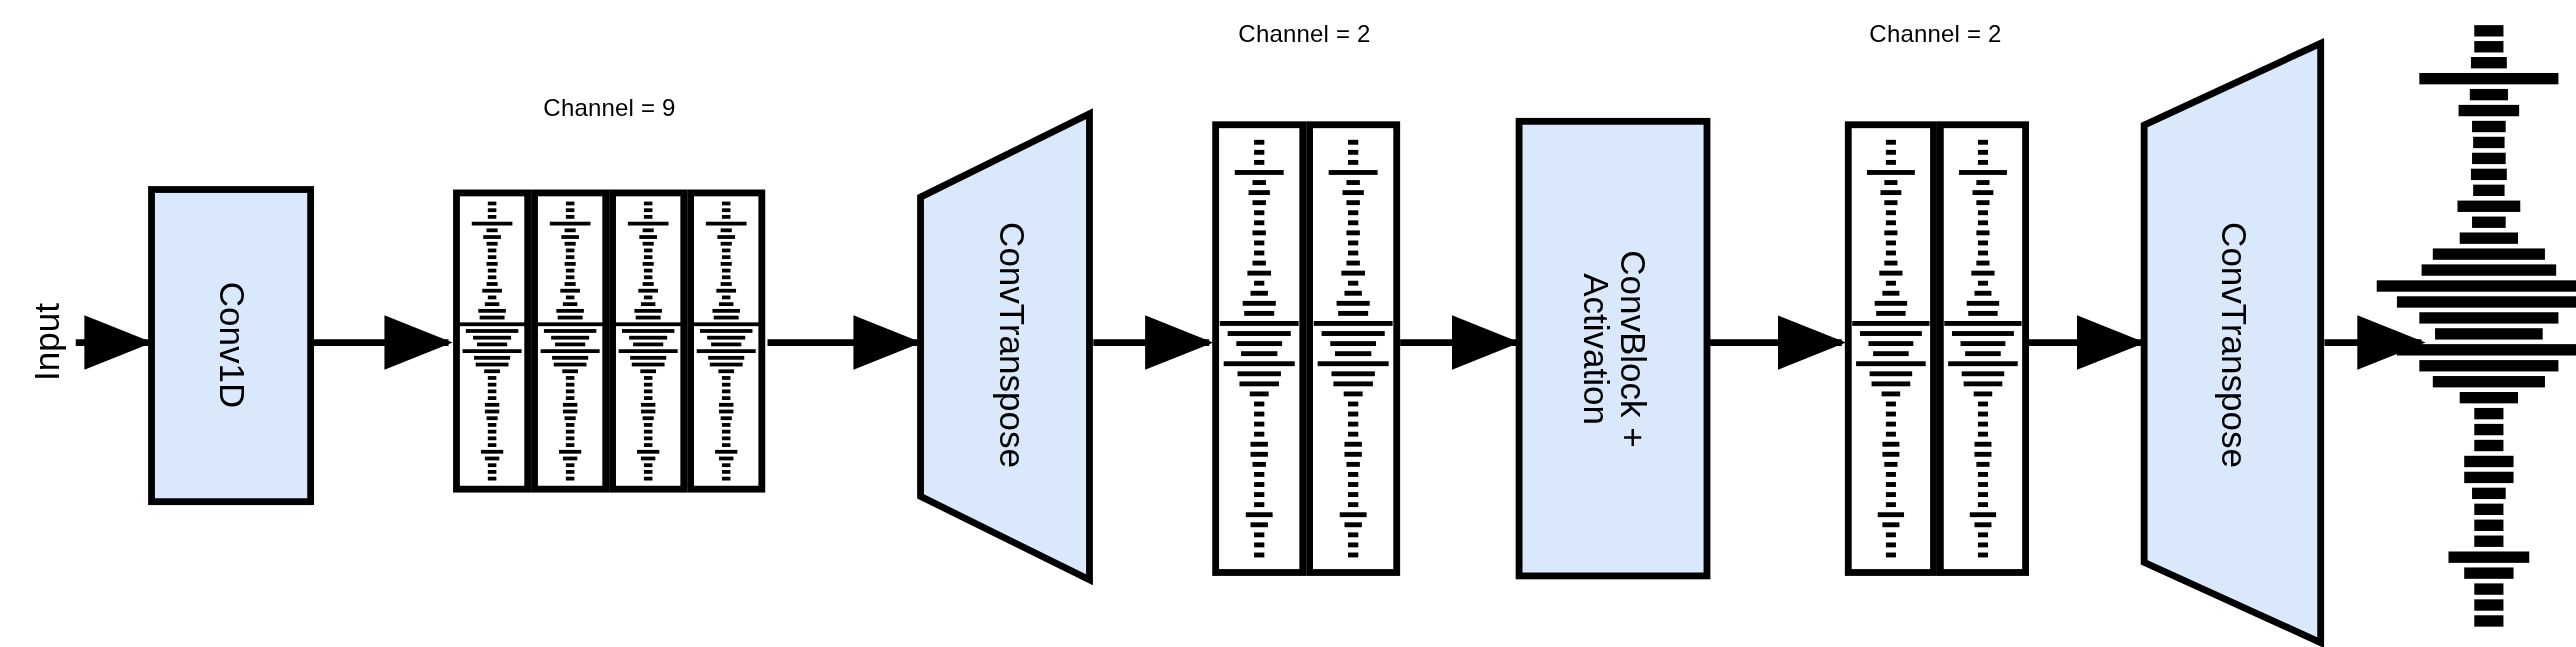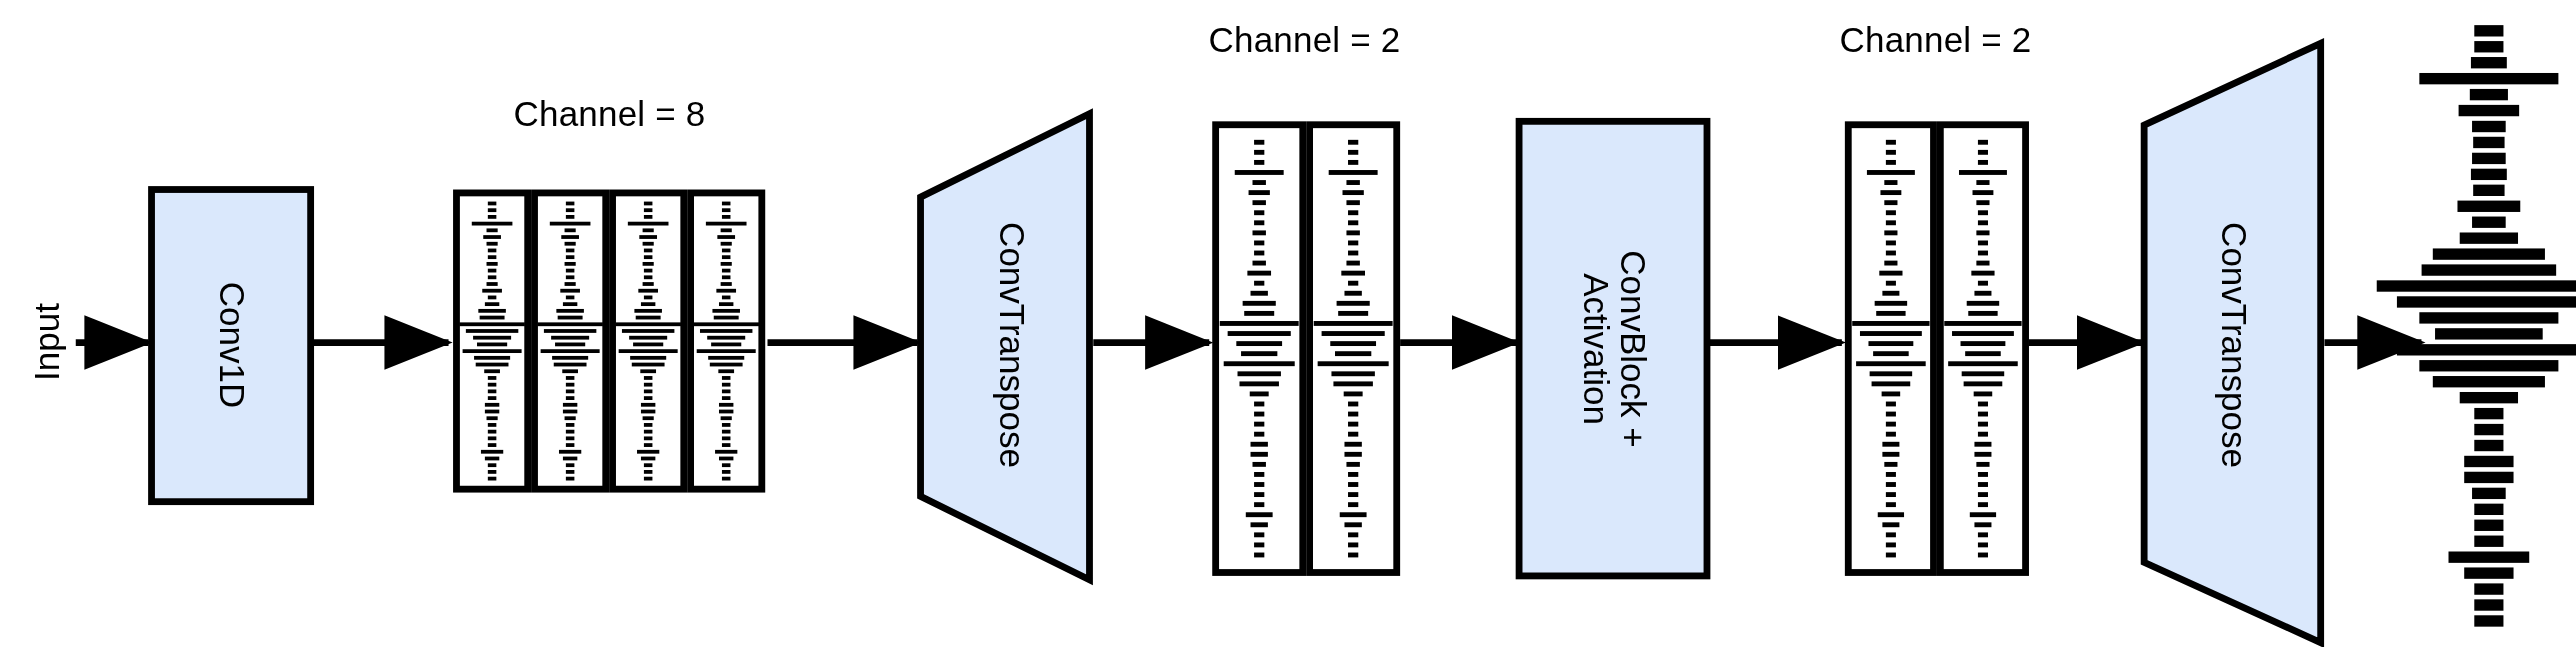--- a/index.html
+++ b/index.html
@@ -37,21 +37,21 @@
   }
   .flat-label {
     position: absolute;
     white-space: nowrap;
     color: #000000;
     font-family: "Liberation Sans", sans-serif;
     font-weight: 400;
     text-align: center;
   }
   .channel-label {
-    font-size: 35px;
+    font-size: 24px;
     letter-spacing: 0.2px;
   }
   .block-label {
     font-size: 35px;
   }
   .input-label {
     font-size: 35px;
   }
   .two-line {
     line-height: 1.06;
@@ -508,20 +508,20 @@
 
   <div class="rot-label block-label" style="left:860px; top:327px; width:303px; height:36px; transform:rotate(90deg);">ConvTranspose</div>
 
   <div class="rot-label block-label two-line" style="left:1463px; top:314px; width:303px; height:70px; transform:rotate(90deg); flex-direction:column;">
     <div>ConvBlock +</div>
     <div>Activation</div>
   </div>
 
   <div class="rot-label block-label" style="left:2082px; top:327px; width:303px; height:36px; transform:rotate(90deg);">ConvTranspose</div>
 
-  <div class="flat-label channel-label" style="left:458px; top:94px; width:303px;">Channel = 8</div>
+  <div class="flat-label channel-label" style="left:458px; top:94px; width:303px;">Channel = 9</div>
 
   <div class="flat-label channel-label" style="left:1153px; top:19.7px; width:303px;">Channel = 2</div>
 
   <div class="flat-label channel-label" style="left:1784px; top:19.7px; width:303px;">Channel = 2</div>
 
 </div>
 
 
 </body></html>

